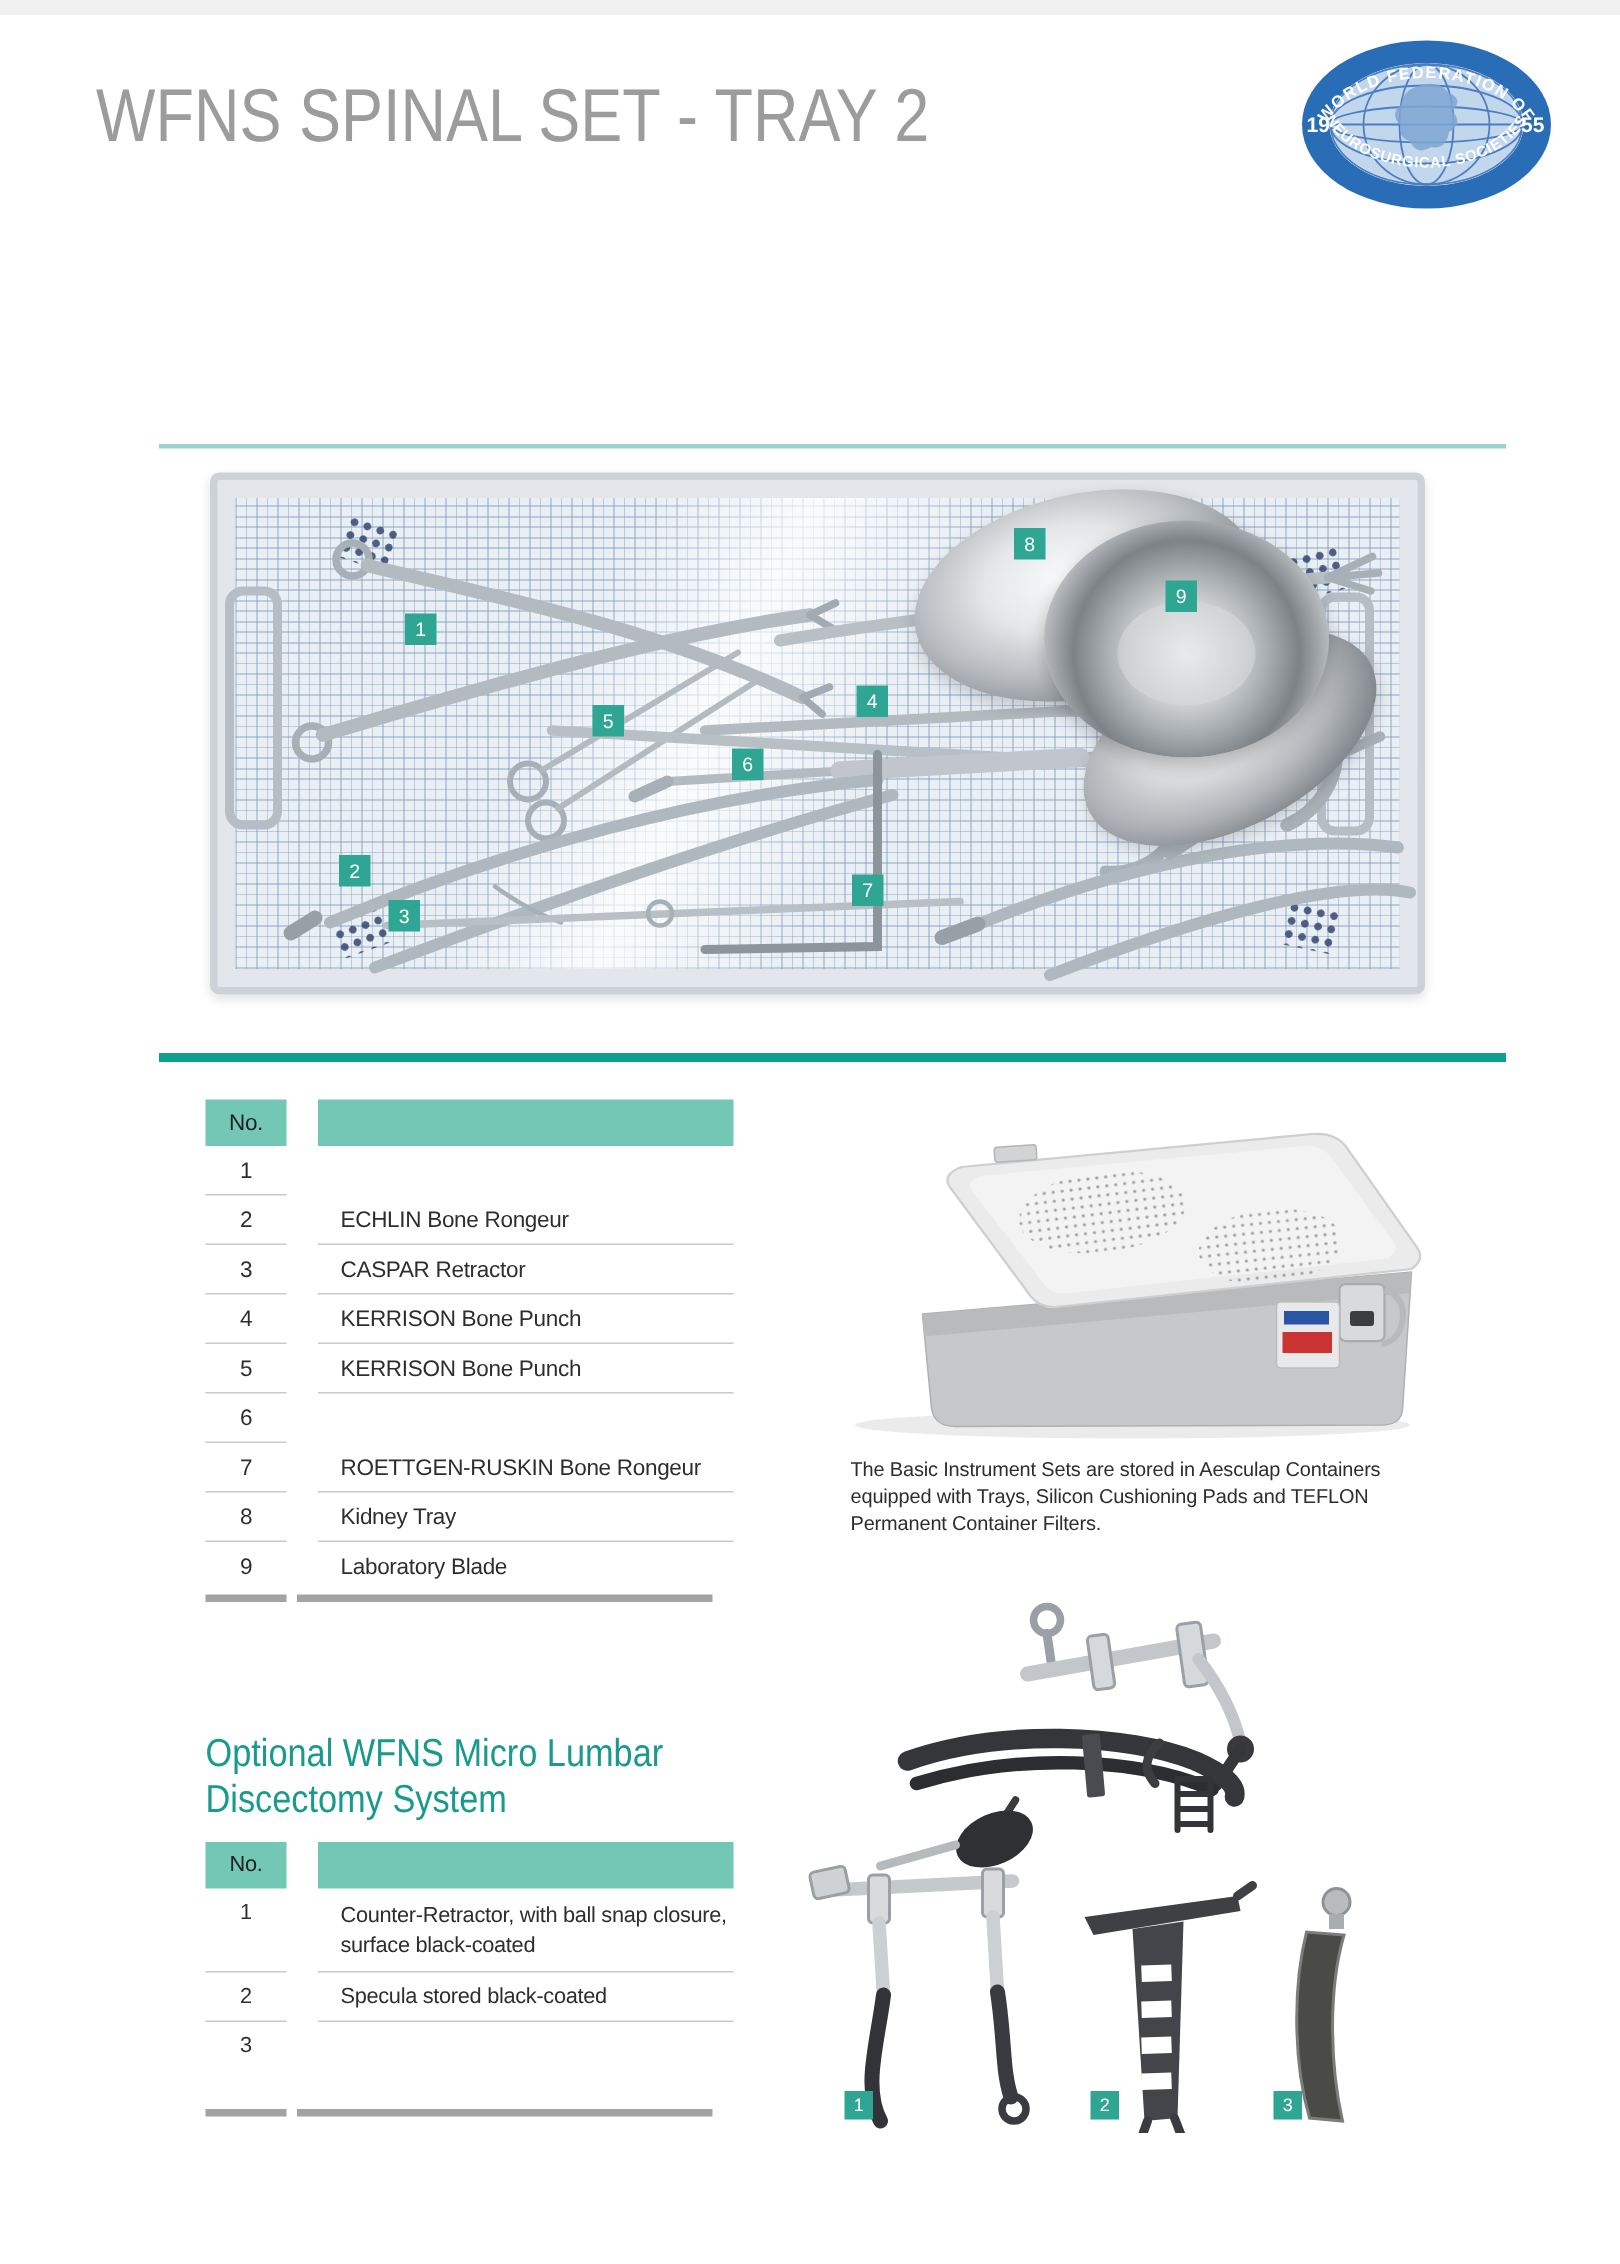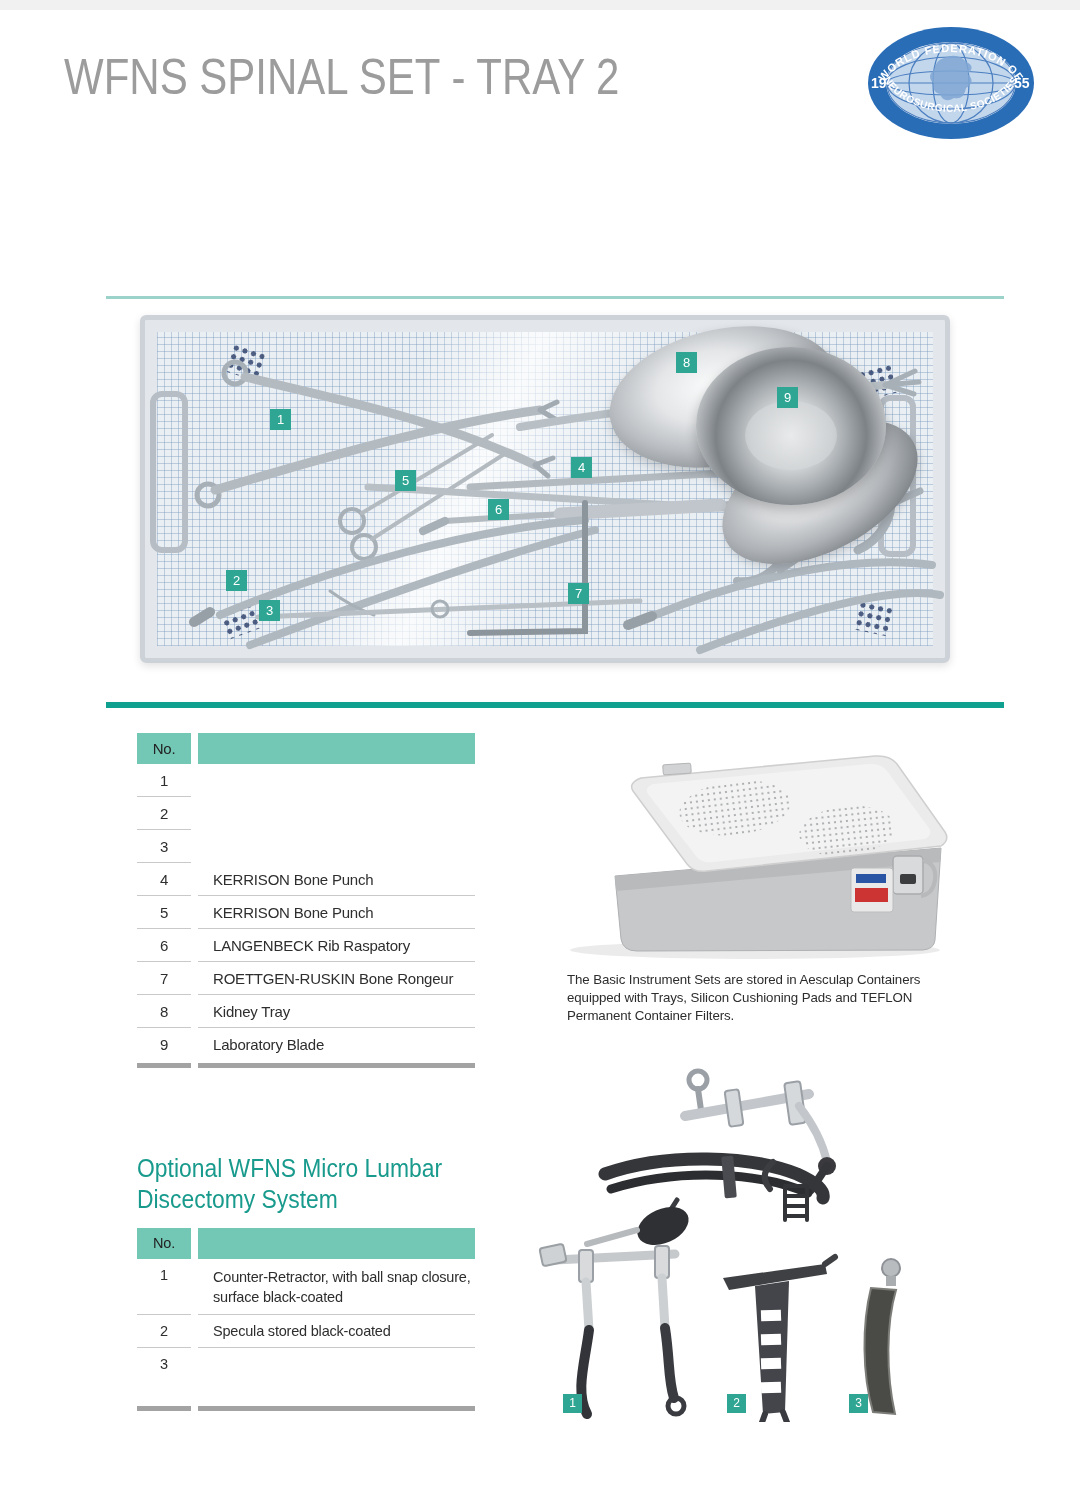--- a/index.html
+++ b/index.html
@@ -47,21 +47,21 @@
       background:radial-gradient(circle at 50% 56%, #eceeef 0%, #d4d7d9 24%, #a7acb0 42%, #7d8287 58%, #b9bdc0 74%, #8d9296 88%, #d2d5d7 100%);
       box-shadow:0 5px 12px rgba(0,0,0,.22);}
   .bowl-dish::after{content:"";position:absolute;left:26%;top:34%;width:48%;height:44%;border-radius:50%;
       background:radial-gradient(circle, #e8eaeb 0%, #cfd2d4 70%, rgba(207,210,212,0) 100%);}
   .chip{position:absolute;z-index:5;width:21px;height:21px;background:#2ea693;color:#fff;
         font-size:13px;line-height:21px;text-align:center;}
   .chip-sm{width:19px;height:19px;font-size:12px;line-height:19px;}
 
   
   .tbl{position:absolute;left:137px;width:338px;font-size:15px;letter-spacing:-0.2px;color:#2e2e2e;}
-  .tbl-row{display:flex;gap:7px;}
+  .tbl-row{display:flex;gap:21px;}
   .cell-no{width:54px;flex:0 0 54px;box-sizing:border-box;text-align:center;}
   .cell-name{width:277px;flex:0 0 277px;box-sizing:border-box;padding-left:15px;}
   .tbl-head .cell-no,.tbl-head .cell-name{background:#73c7b5;height:31px;line-height:31px;color:#222;}
   .body-row{align-items:center;}
   .body-row .cell-no,.body-row .cell-name{display:flex;align-items:center;min-height:33px;
       border-bottom:1px solid #c9c9c9;}
   .body-row .cell-no{justify-content:center;}
   .body-row.last .cell-no,.body-row.last .cell-name{border-bottom:none;}
   .two-line .cell-no,.two-line .cell-name{min-height:56px;}
   .two-line .cell-no{align-items:flex-start;padding-top:8px;}
@@ -192,35 +192,36 @@
   <div class="tbl" id="table1">
     <div class="tbl-row tbl-head">
       <div class="cell-no">No.</div>
       <div class="cell-name"></div>
     </div>
     <div class="tbl-row body-row">
       <div class="cell-no">1</div>
     </div>
     <div class="tbl-row body-row">
       <div class="cell-no">2</div>
+      <div class="cell-name">ECHLIN Bone Rongeur</div>
     </div>
     <div class="tbl-row body-row">
       <div class="cell-no">3</div>
+      <div class="cell-name">CASPAR Retractor</div>
     </div>
     <div class="tbl-row body-row">
       <div class="cell-no">4</div>
       <div class="cell-name">KERRISON Bone Punch</div>
     </div>
     <div class="tbl-row body-row">
       <div class="cell-no">5</div>
       <div class="cell-name">KERRISON Bone Punch</div>
     </div>
     <div class="tbl-row body-row">
       <div class="cell-no">6</div>
-      <div class="cell-name">LANGENBECK Rib Raspatory</div>
     </div>
     <div class="tbl-row body-row">
       <div class="cell-no">7</div>
       <div class="cell-name">ROETTGEN-RUSKIN Bone Rongeur</div>
     </div>
     <div class="tbl-row body-row">
       <div class="cell-no">8</div>
       <div class="cell-name">Kidney Tray</div>
     </div>
     <div class="tbl-row body-row last">

